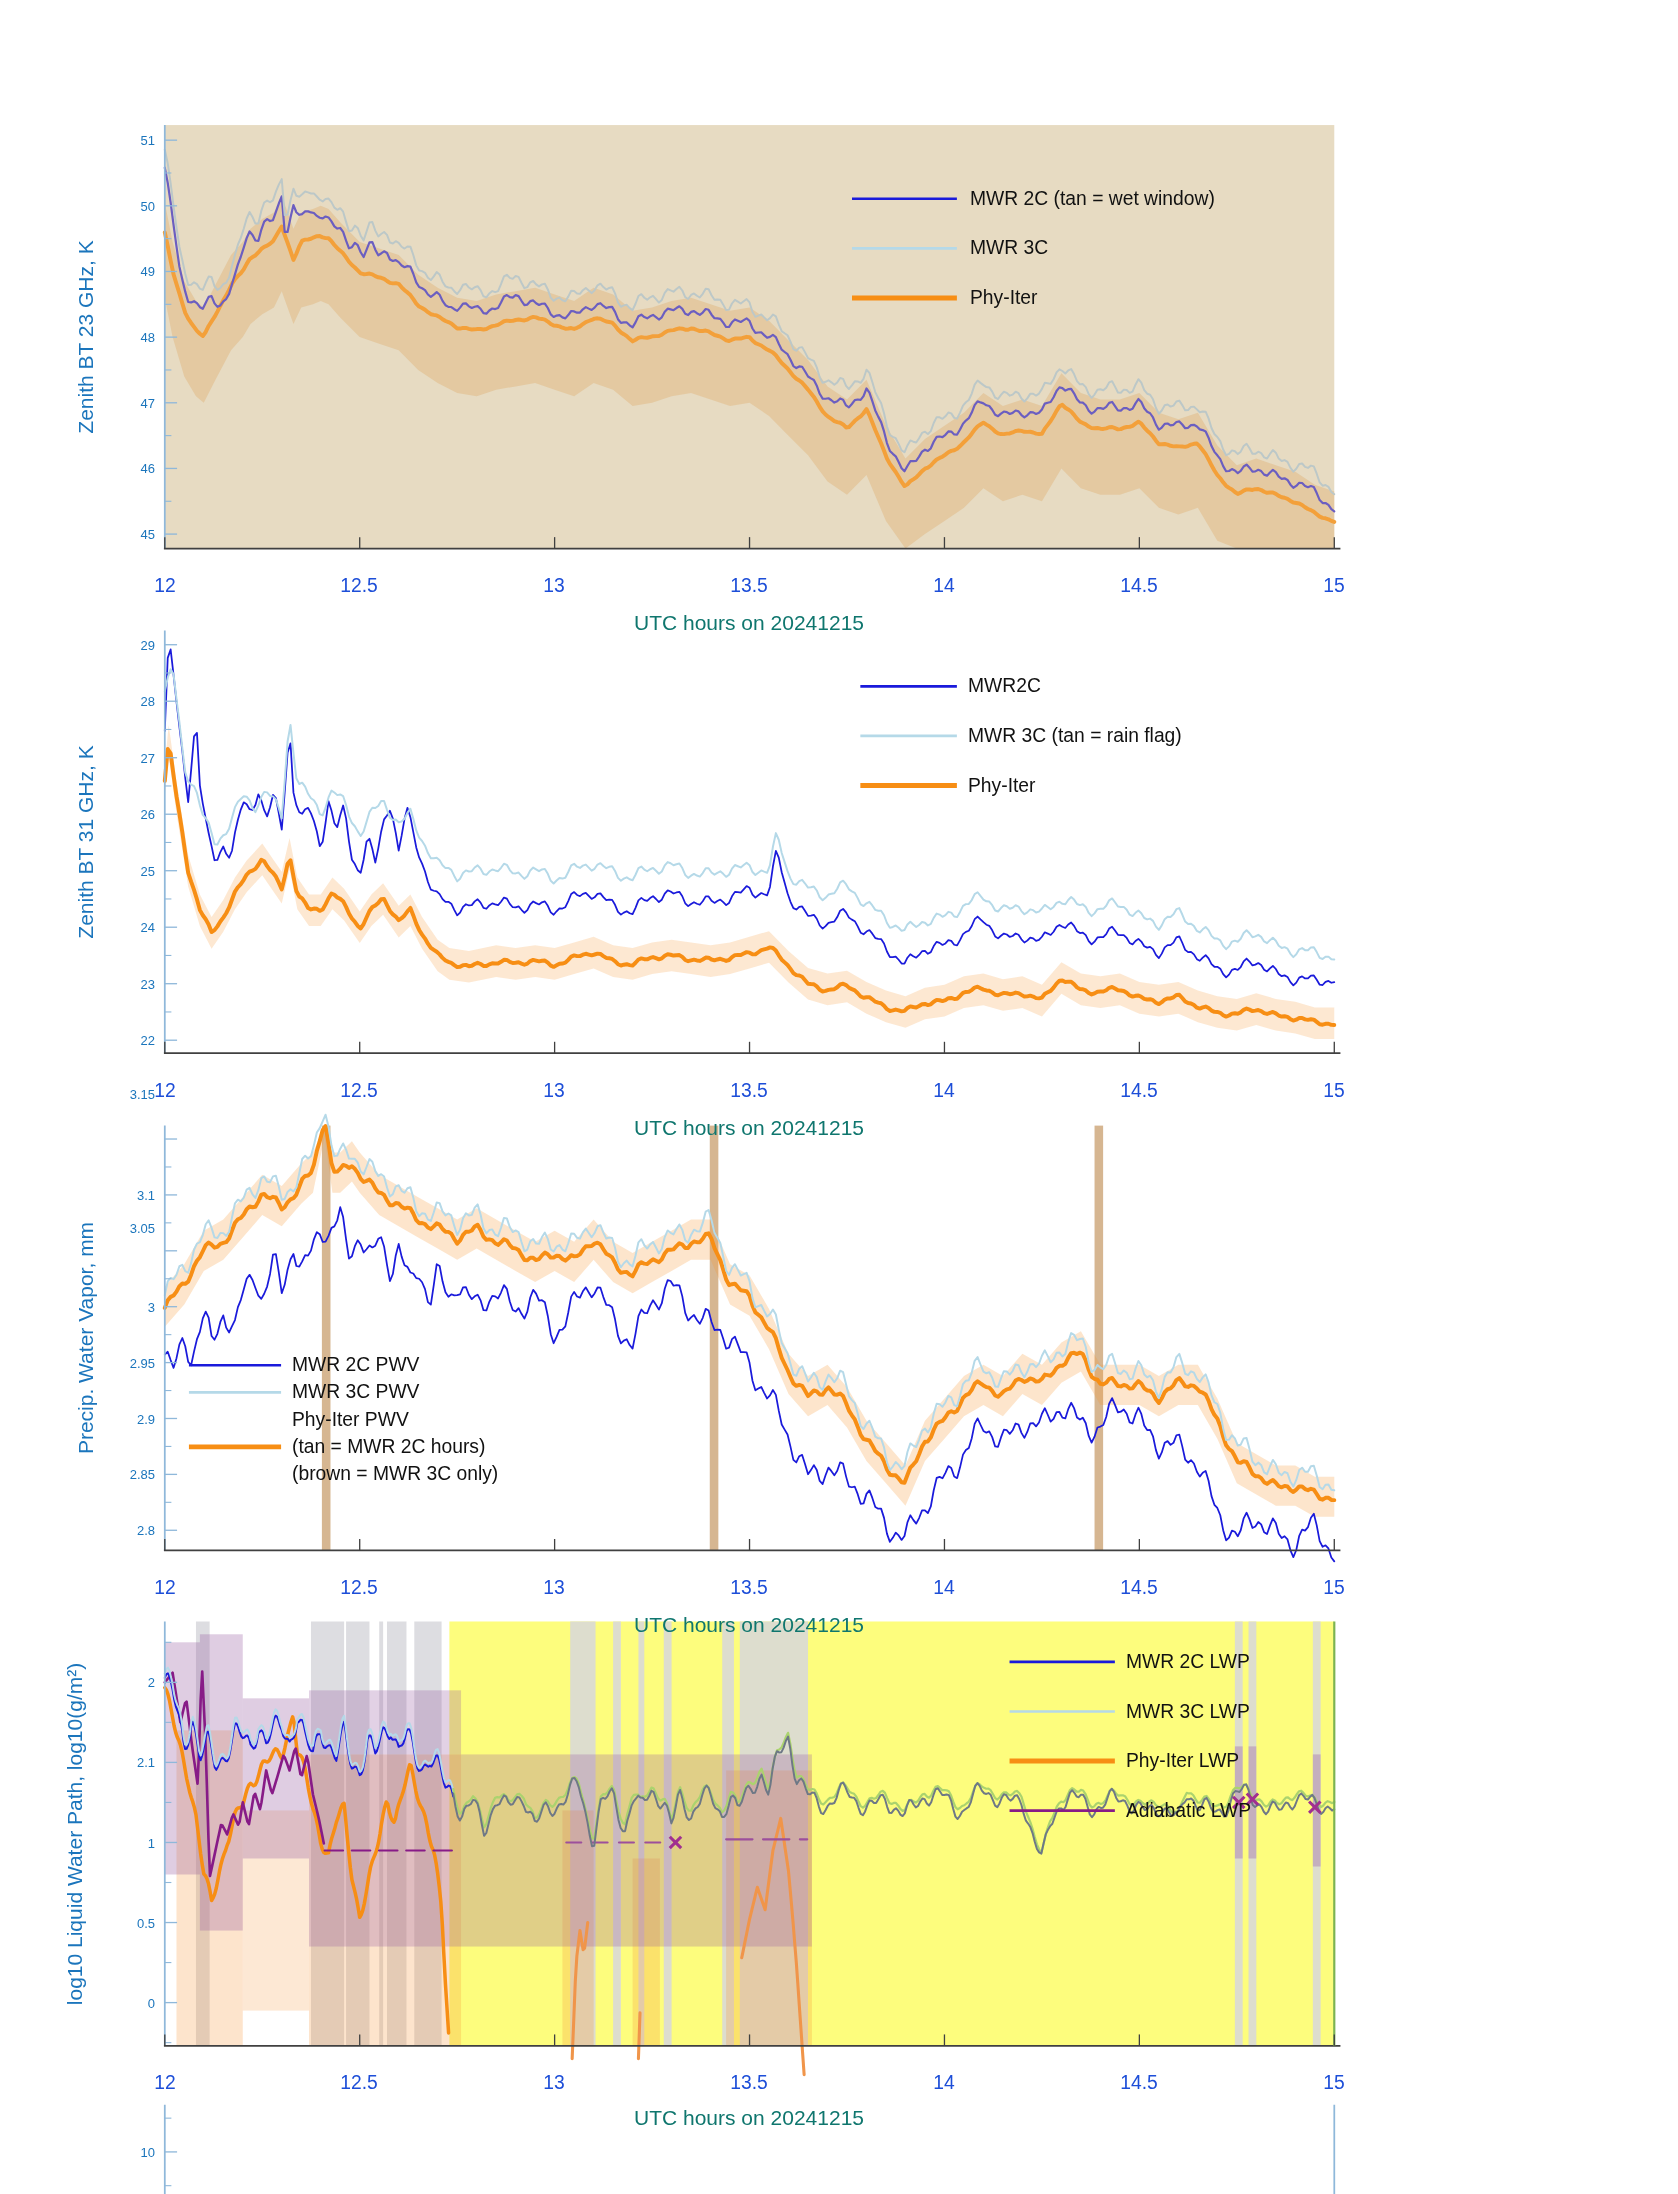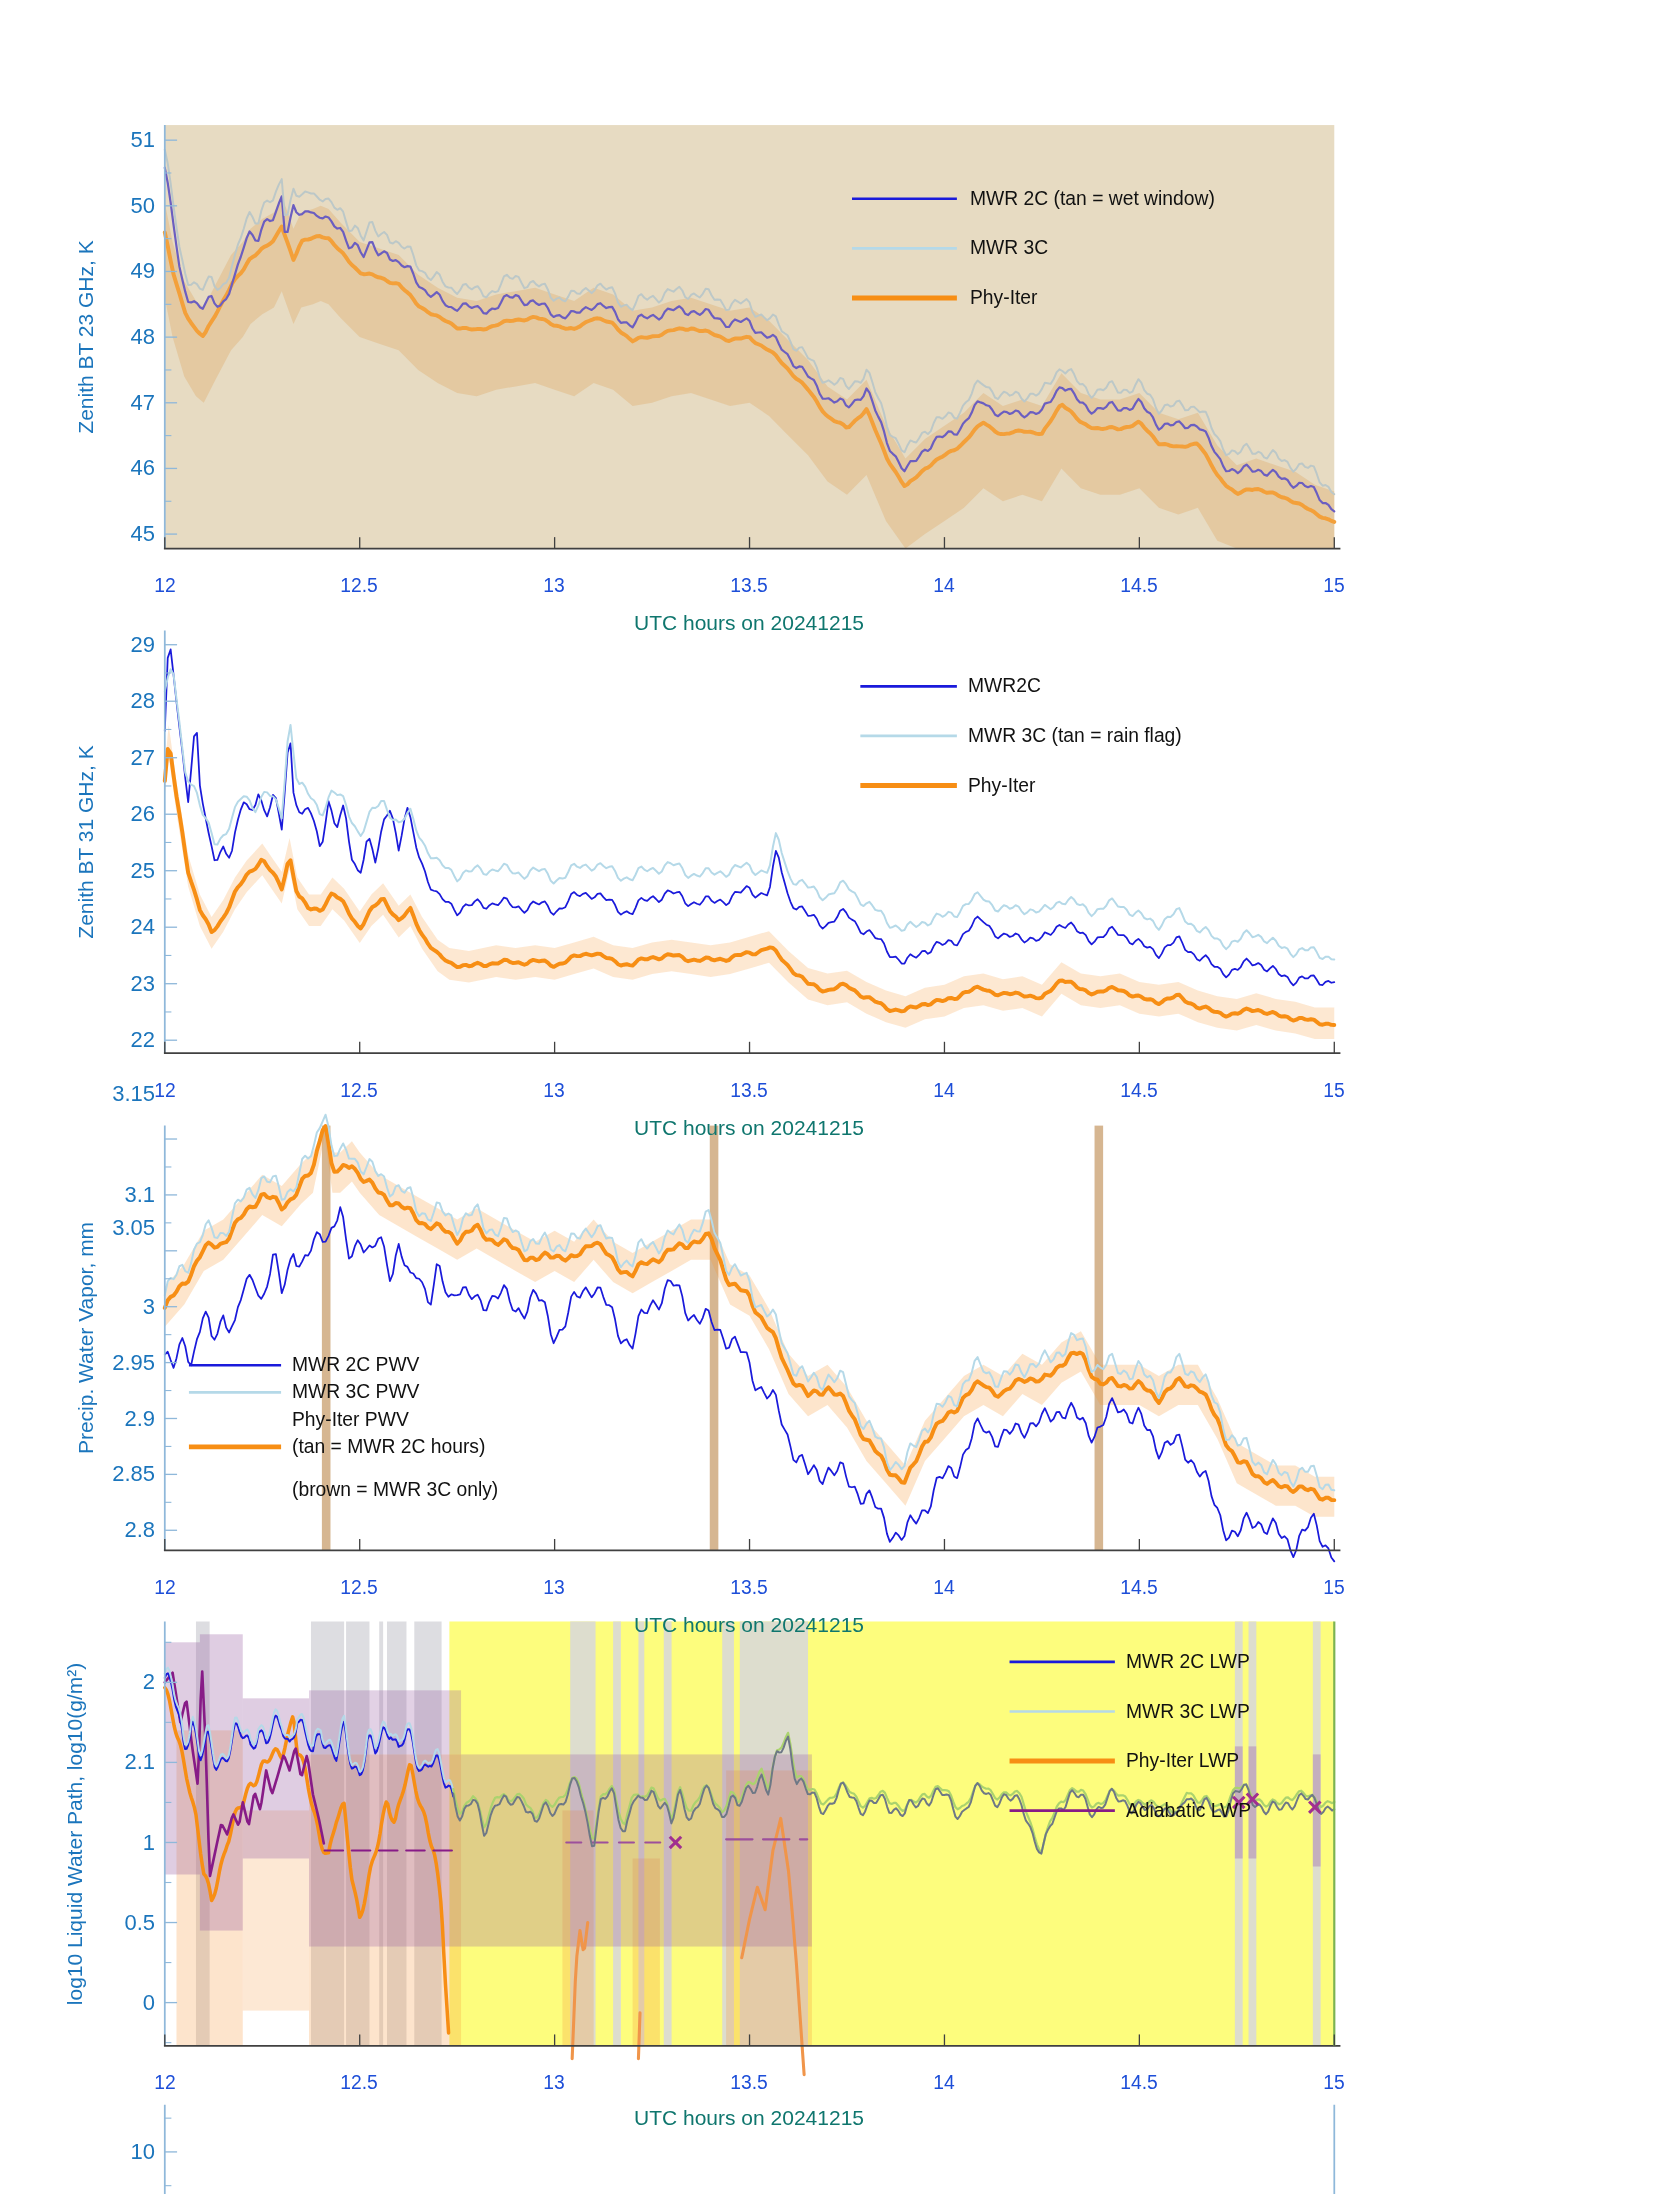--- a/index.html
+++ b/index.html
@@ -1,21 +1,21 @@
 <!DOCTYPE html>
 <html style="font-size:7px"><head>
 <meta charset="utf-8">
 <style>
   html,body{margin:0;padding:0;}
   body{width:1679px;height:2633px;background:#ffffff;position:relative;
        font-family:"Liberation Sans", sans-serif;}
   #fig{position:absolute;left:0;top:0;width:1679px;height:2633px;}
   #chart-svg{position:absolute;left:0;top:0;}
   .lbl{position:absolute;white-space:nowrap;}
-  .ytick{font-size:22px;color:#1b75bc;transform:translate(-100%,-50%);}
+  .ytick{font-size:13px;color:#1b75bc;transform:translate(-100%,-50%);}
   .xtick{font-size:19.3px;color:#1d4ed8;transform:translate(-50%,0);}
   .axlab{font-size:21px;color:#0f766e;transform:translate(-50%,0);}
   .ylab{font-size:21px;color:#1b75bc;transform:translate(-50%,-50%) rotate(-90deg);}
   .leglab{font-size:19.3px;color:#111111;transform:translate(0,-50%);}
 </style>
 </head>
 <body>
 
 <div id="fig">
   <svg id="chart-svg" width="1679" height="2633" viewBox="0 0 3825 6000" xmlns="http://www.w3.org/2000/svg">
@@ -489,21 +489,21 @@
       <div class="lbl xtick" style="left: 749px; top: 1577px;">13.5</div>
       <div class="lbl xtick" style="left: 944px; top: 1577px;">14</div>
       <div class="lbl xtick" style="left: 1139px; top: 1577px;">14.5</div>
       <div class="lbl xtick" style="left: 1334px; top: 1577px;">15</div>
       <div class="lbl axlab" style="left: 749px; top: 1613px;">UTC hours on 20241215</div>
       <div class="lbl ylab" style="left: 86px; top: 1338px;">Precip. Water Vapor, mm</div>
       <div class="lbl leglab" style="left: 292px; top: 1365px;">MWR 2C PWV</div>
       <div class="lbl leglab" style="left: 292px; top: 1392px;">MWR 3C PWV</div>
       <div class="lbl leglab" style="left: 292px; top: 1420px;">Phy-Iter PWV</div>
       <div class="lbl leglab" style="left: 292px; top: 1447px;">(tan = MWR 2C hours)</div>
-      <div class="lbl leglab" style="left: 292px; top: 1474px; margin-top: 16px;">(brown = MWR 3C only)</div>
+      <div class="lbl leglab" style="left: 292px; top: 1474px;">(brown = MWR 3C only)</div>
       <div class="lbl ytick" style="left: 155px; top: 2003px;">0</div>
       <div class="lbl ytick" style="left: 155px; top: 1923px;">0.5</div>
       <div class="lbl ytick" style="left: 155px; top: 1843px;">1</div>
       <div class="lbl ytick" style="left: 155px; top: 1762px;">2.1</div>
       <div class="lbl ytick" style="left: 155px; top: 1682px;">2</div>
       <div class="lbl xtick" style="left: 165px; top: 2072px;">12</div>
       <div class="lbl xtick" style="left: 359px; top: 2072px;">12.5</div>
       <div class="lbl xtick" style="left: 554px; top: 2072px;">13</div>
       <div class="lbl xtick" style="left: 749px; top: 2072px;">13.5</div>
       <div class="lbl xtick" style="left: 944px; top: 2072px;">14</div>

